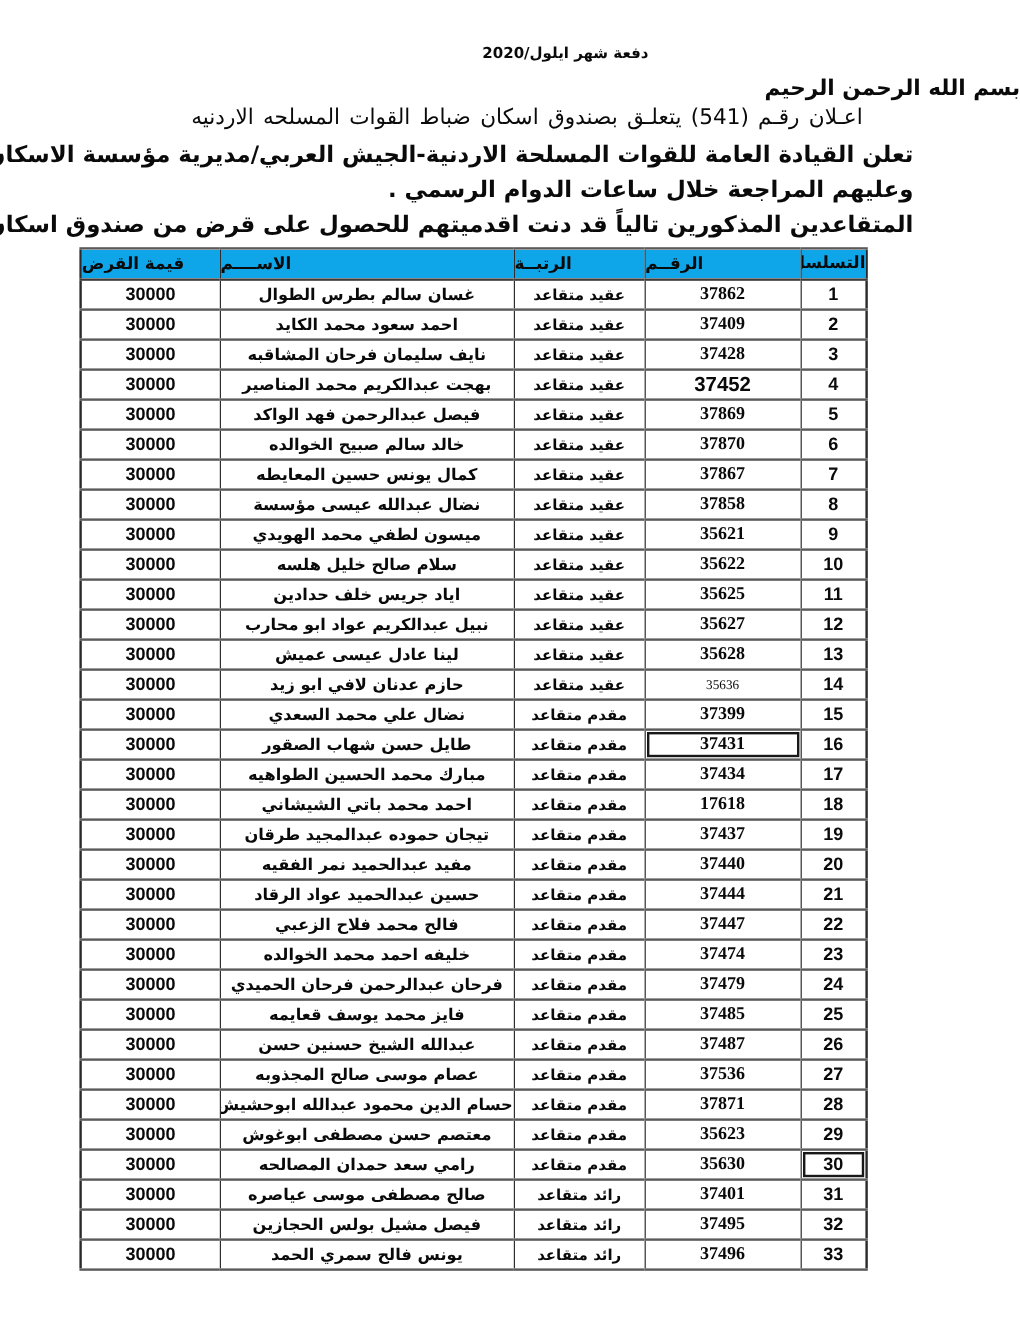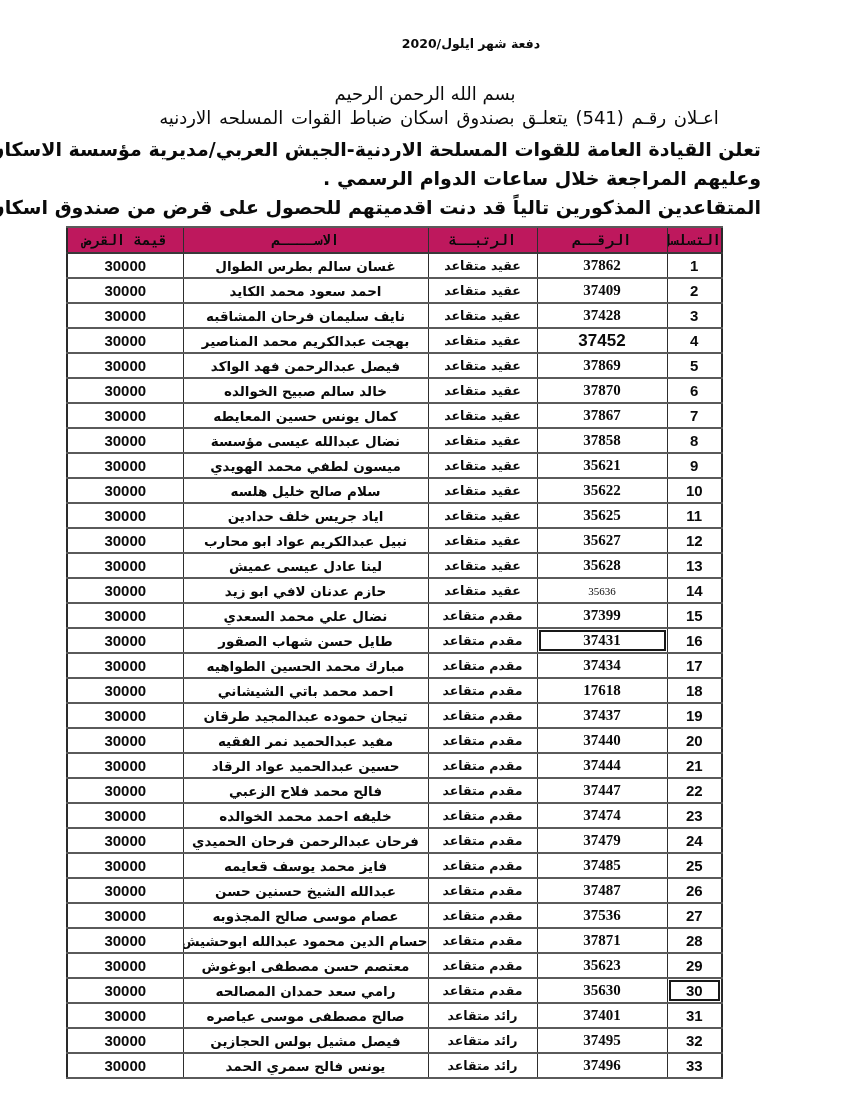--- a/index.html
+++ b/index.html
@@ -20,24 +20,23 @@
     background:#fff;
   }
   .date-line{
     padding-top:36px;
     text-align:center;
     font-size:12.5px;
     font-weight:bold;
     transform:translateX(46px); 
   }
   .bismillah{
-    margin-top:32px;
-    text-align:center;
+    margin-top:12px;
     font-size:18px;
-    font-weight:normal;
+    font-weight:bold;
   }
   .announce-title{
     margin-top:3px;
     text-align:center;
     font-size:18px;
     font-weight:normal;
     word-spacing:2px;
     margin-left:28px;
   }
   .intro{
@@ -74,28 +73,27 @@
     border-top:2px solid #5a5a5a;
     border-bottom:2px solid #5a5a5a;
     padding:0;
     overflow:hidden;
     white-space:nowrap;
   }
   table.officers{
     border:2px solid #2a2a2a;
   }
   table.officers thead th{
-    background:#be185d;
+    background:#0ea5e9;
     height:24px;
     font-size:14px;
     font-weight:bold;
-    text-align:center;
+    text-align:left;
     vertical-align:middle;
     border-bottom:2px solid #3a3a3a;
-    font-family:Liberation Mono, monospace;
   }
   table.officers tbody td{
     height:23px;
     vertical-align:middle;
     text-align:center;
     background:#fff;
   }
   td.col-serial{
     font-family:"Liberation Sans","DejaVu Sans",sans-serif;
     font-size:15px;

